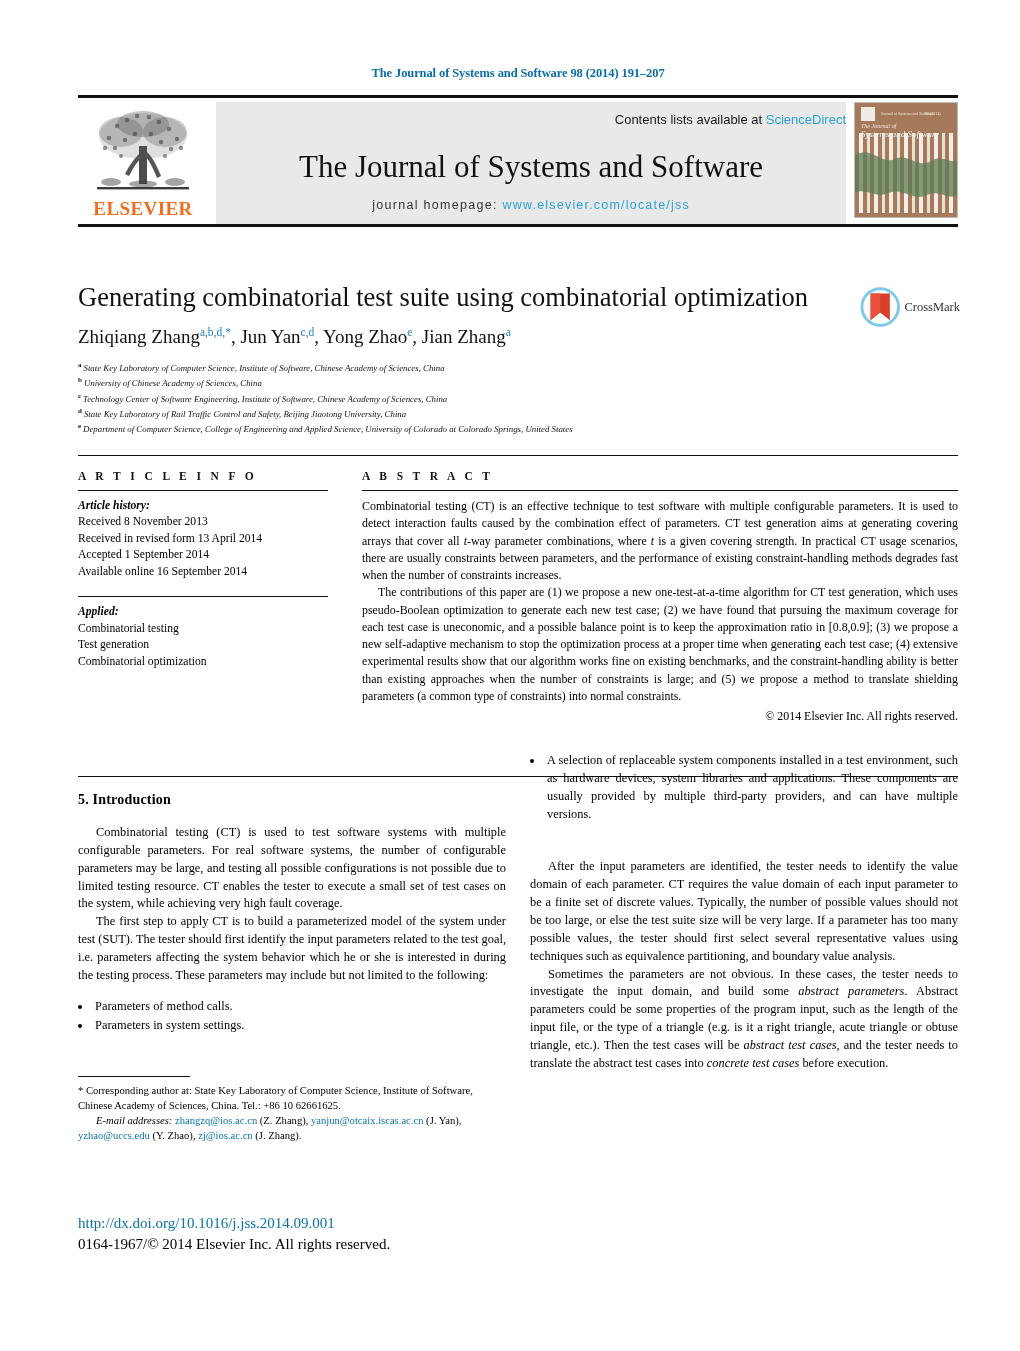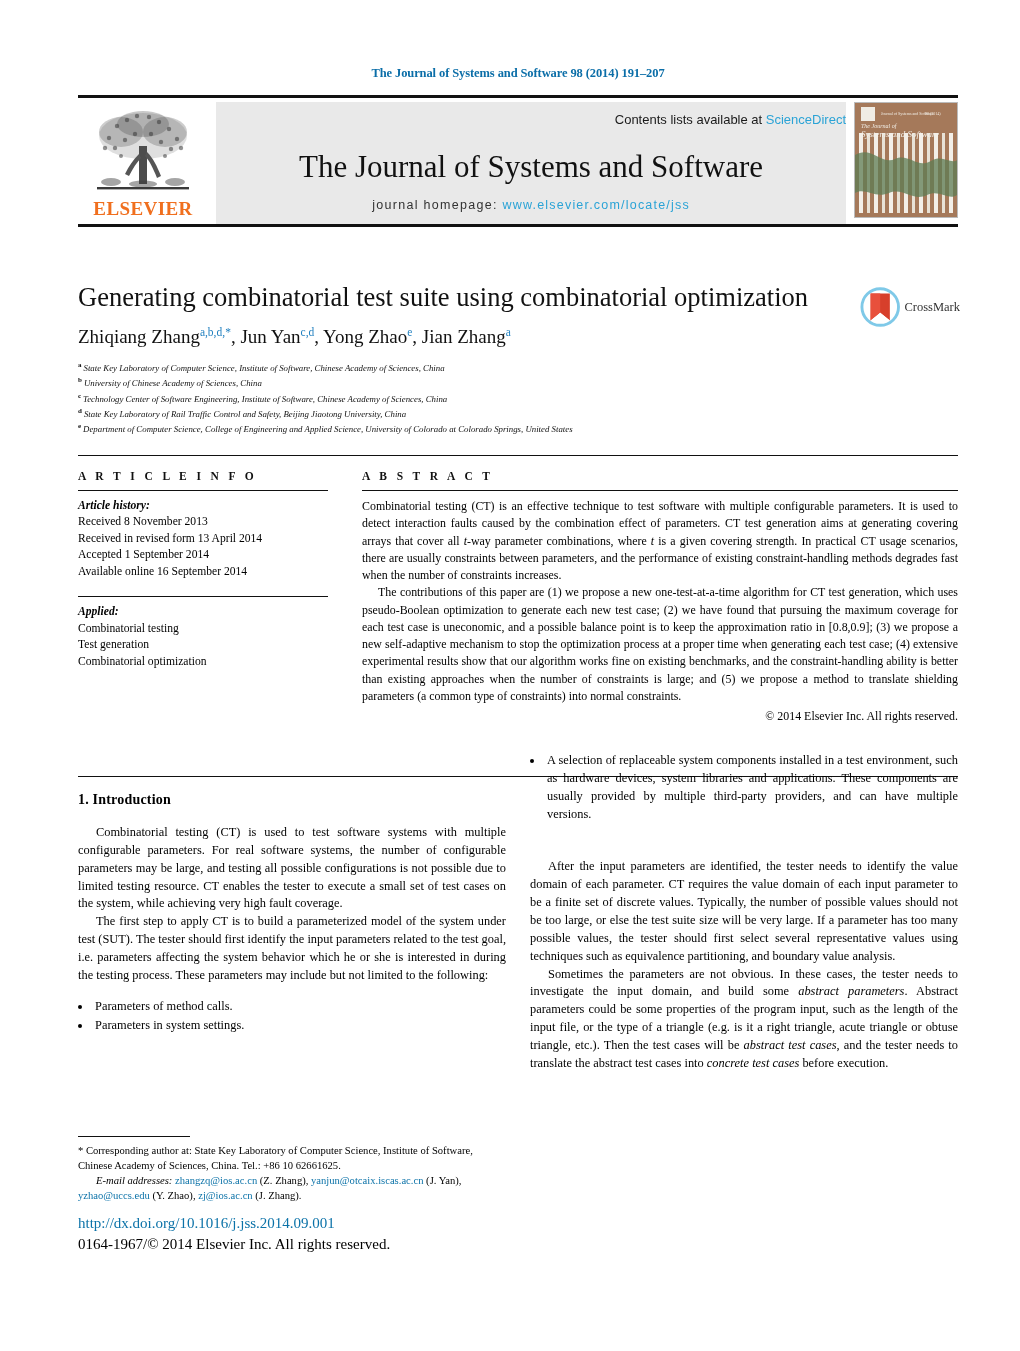--- a/index.html
+++ b/index.html
@@ -223,21 +223,21 @@
     font-size: 12.4px;
     line-height: 1.44;
     text-align: justify;
   }
   ul.bullets li { margin: 0 0 1px 0; padding-left: 3px; }
   .gap-lg { height: 34px; }
 
   
   .footnote {
     position: absolute;
-    left: 78px; top: 1136px; width: 428px;
+    left: 78px; top: 1076px; width: 428px;
   }
   .fn-rule { width: 112px; border-top: 1.6px solid #111; margin-bottom: 6px; }
   .fn-text { font-size: 10.6px; line-height: 1.42; }
   .fn-text .it { font-style: italic; }
   a.lnk, .lnk { color: #0b72a8; text-decoration: none; }
   .doi-block {
     position: absolute;
     left: 78px; top: 1213px; width: 440px;
     font-size: 15px;
     line-height: 1.42;
@@ -385,21 +385,21 @@
     <div class="sechead">A B S T R A C T</div>
     <div class="hairline"></div>
     <div class="abs-body">
       <p class="first">Combinatorial testing (CT) is an effective technique to test software with multiple configurable parameters. It is used to detect interaction faults caused by the combination effect of parameters. CT test generation aims at generating covering arrays that cover all <i>t</i>-way parameter combinations, where <i>t</i> is a given covering strength. In practical CT usage scenarios, there are usually constraints between parameters, and the performance of existing constraint-handling methods degrades fast when the number of constraints increases.</p>
       <p>The contributions of this paper are (1) we propose a new one-test-at-a-time algorithm for CT test generation, which uses pseudo-Boolean optimization to generate each new test case; (2) we have found that pursuing the maximum coverage for each test case is uneconomic, and a possible balance point is to keep the approximation ratio in [0.8,0.9]; (3) we propose a new self-adaptive mechanism to stop the optimization process at a proper time when generating each test case; (4) extensive experimental results show that our algorithm works fine on existing benchmarks, and the constraint-handling ability is better than existing approaches when the number of constraints is large; and (5) we propose a method to translate shielding parameters (a common type of constraints) into normal constraints.</p>
       <div class="copyright">© 2014 Elsevier Inc. All rights reserved.</div>
     </div>
   </div>
 
   <div class="body-left">
-    <h2 class="intro-head">1.  Introduction</h2>
+    <h2 class="intro-head">5.  Introduction</h2>
     <div class="body-text">
       <p>Combinatorial testing (CT) is used to test software systems with multiple configurable parameters. For real software systems, the number of configurable parameters may be large, and testing all possible configurations is not possible due to limited testing resource. CT enables the tester to execute a small set of test cases on the system, while achieving very high fault coverage.</p>
       <p>The first step to apply CT is to build a parameterized model of the system under test (SUT). The tester should first identify the input parameters related to the test goal, i.e. parameters affecting the system behavior which he or she is interested in during the testing process. These parameters may include but not limited to the following:</p>
     </div>
     <ul class="bullets">
       <li>Parameters of method calls.</li>
       <li>Parameters in system settings.</li>
     </ul>
   </div>
 

